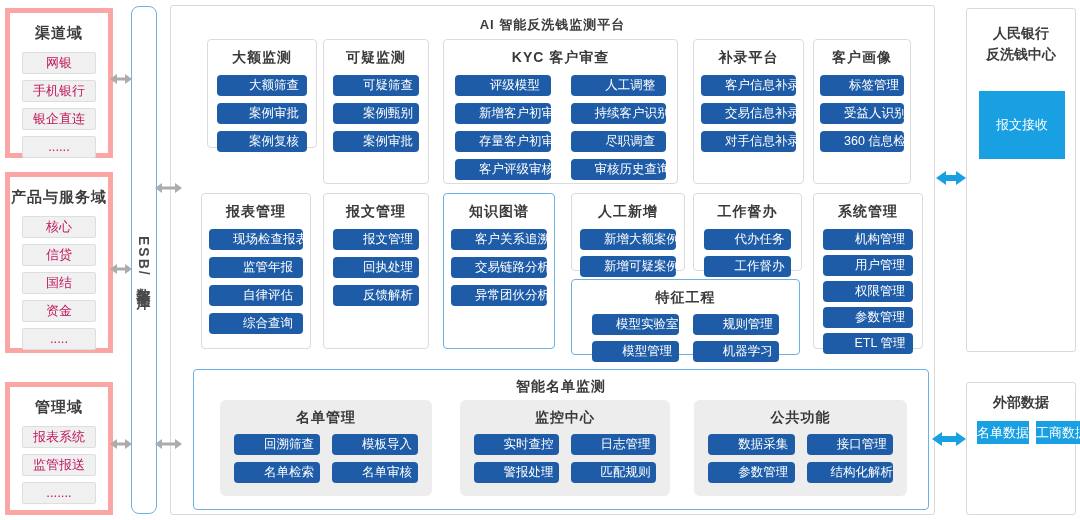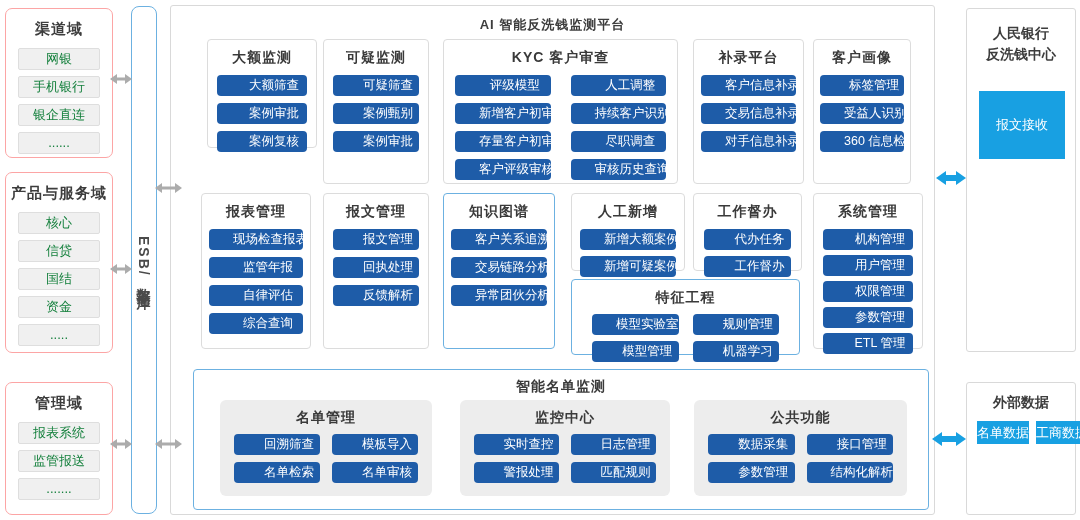--- a/index.html
+++ b/index.html
@@ -1,24 +1,24 @@
 <!DOCTYPE html>
 <html><head>
 <meta charset="utf-8">
 <style>
   * { margin:0; padding:0; box-sizing:border-box; }
   html,body { background:#fff; }
   body { font-family:"Liberation Sans","DejaVu Sans",sans-serif; }
   .canvas { position:relative; width:1080px; height:520px; background:#fff; overflow:hidden; }
 
   
-  .domain { position:absolute; background:#fff; border:1px solid #fca5a5; border-radius:7px; }
+  .domain { position:absolute; background:#fff; border:5px solid #fca5a5; border-radius:0; }
   .domain-title { text-align:center; font-size:15px; font-weight:bold; color:#3d3d3d; margin-top:11px; letter-spacing:1px; white-space:nowrap; }
   .domain-items { display:flex; flex-direction:column; gap:6px; margin:9px 12px 0 12px; }
-  .gitem { background:#f0f0f0; border:1px solid #dedede; border-radius:2px; height:22px; line-height:20px; text-align:center; font-size:13px; color:#15803d; white-space:nowrap; overflow:hidden; }
+  .gitem { background:#f0f0f0; border:1px solid #dedede; border-radius:2px; height:22px; line-height:20px; text-align:center; font-size:13px; color:#be185d; white-space:nowrap; overflow:hidden; }
 
   
   .esb { position:absolute; left:131px; top:6px; width:26px; height:508px; background:#fff; border:1px solid #6cb1e1; border-radius:8px; display:flex; align-items:center; justify-content:center; }
   .esb-label { writing-mode:vertical-rl; text-orientation:mixed; font-size:14px; font-weight:bold; color:#4a4a4a; letter-spacing:2px; white-space:nowrap; }
 
   
   .platform { position:absolute; left:170px; top:5px; width:765px; height:510px; background:#fff; border:1px solid #d9d9d9; border-radius:3px; }
   .platform-title { position:absolute; top:10px; left:0; width:100%; text-align:center; font-size:13px; font-weight:bold; color:#3d3d3d; letter-spacing:1px; }
 
   .sec { position:absolute; background:#fff; border:1px solid #dcdcdc; border-radius:4px; }

